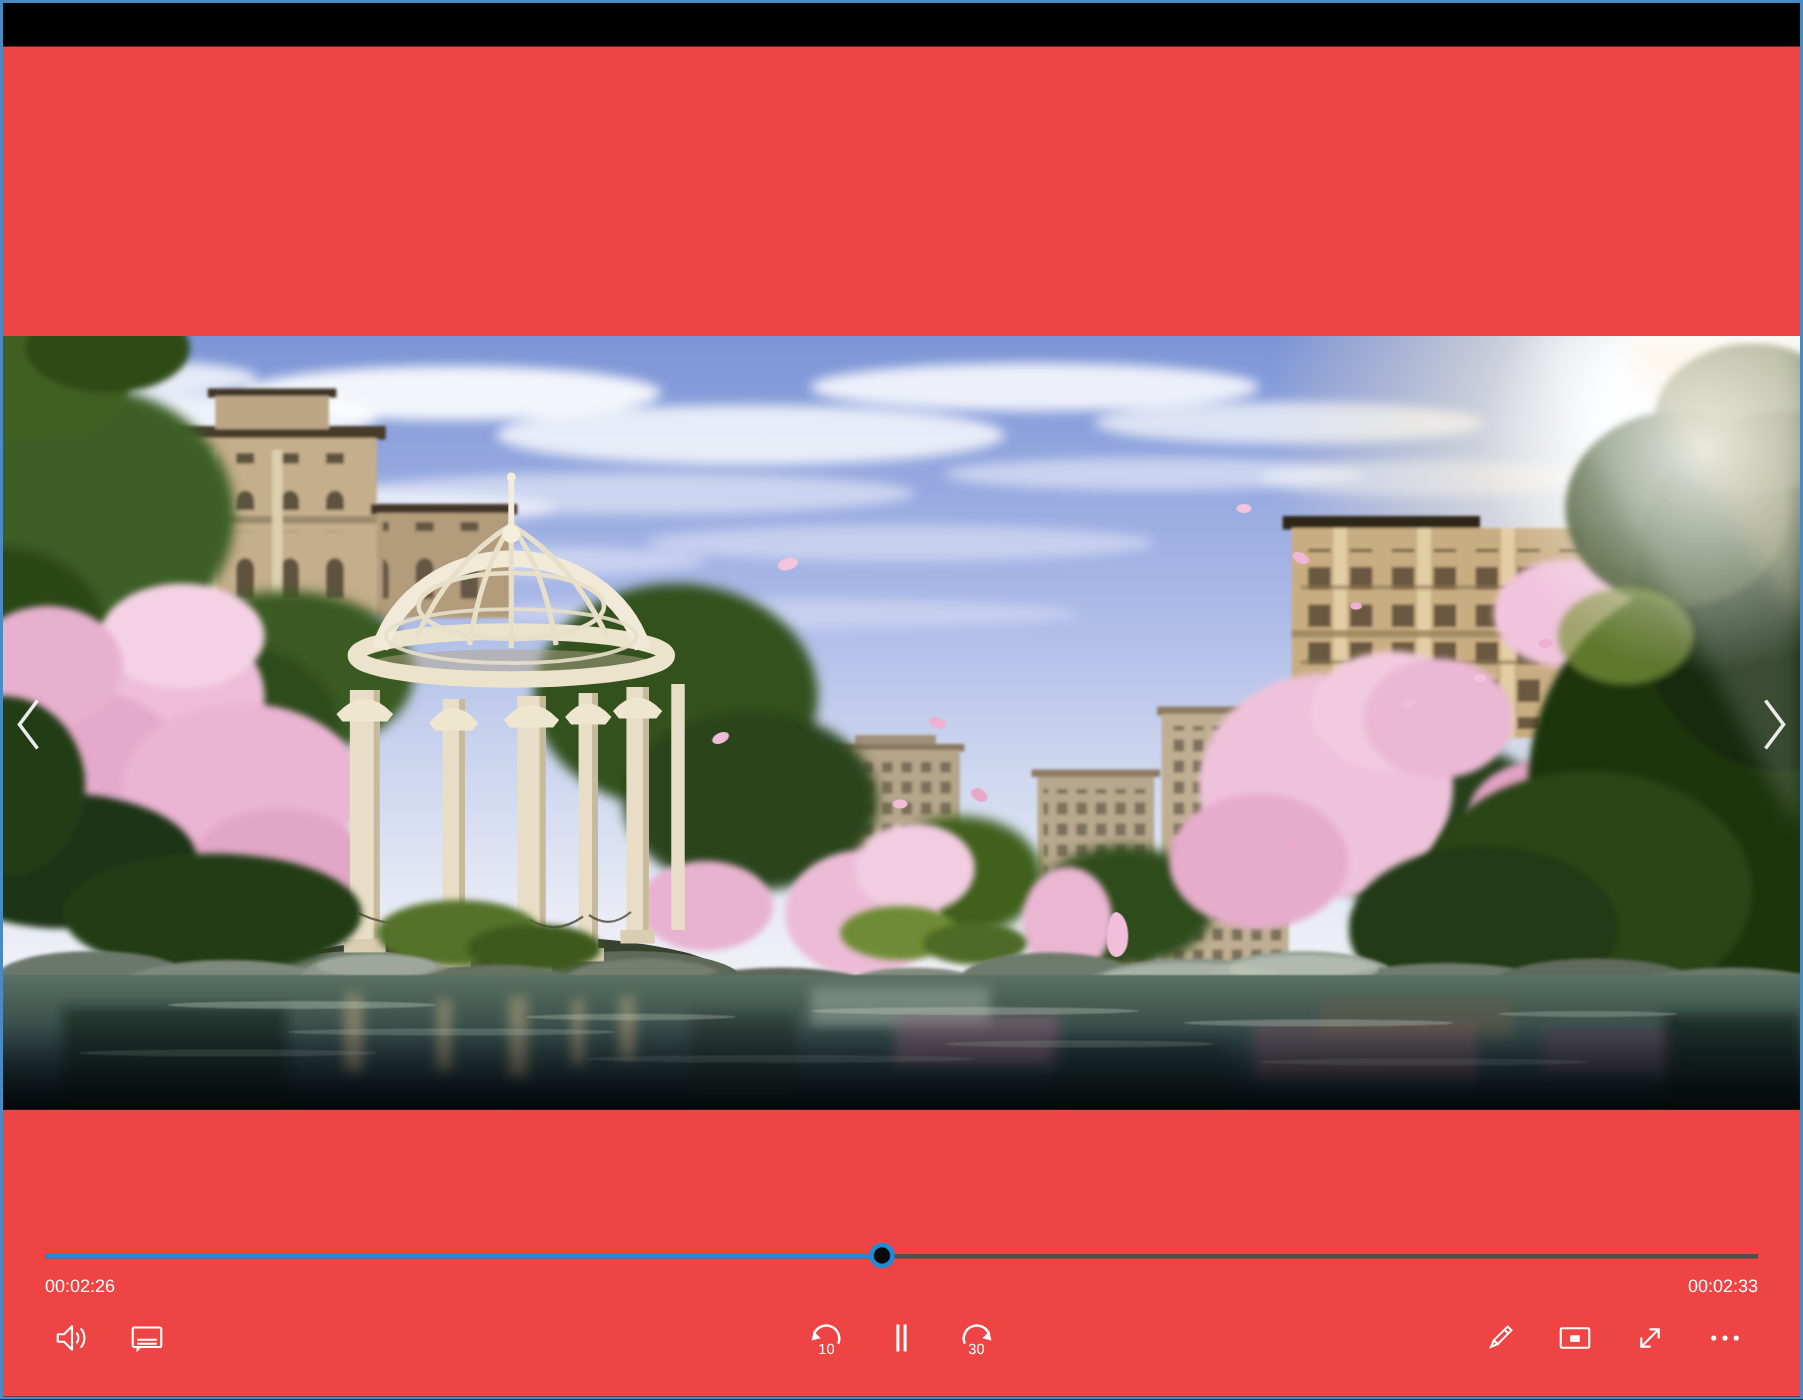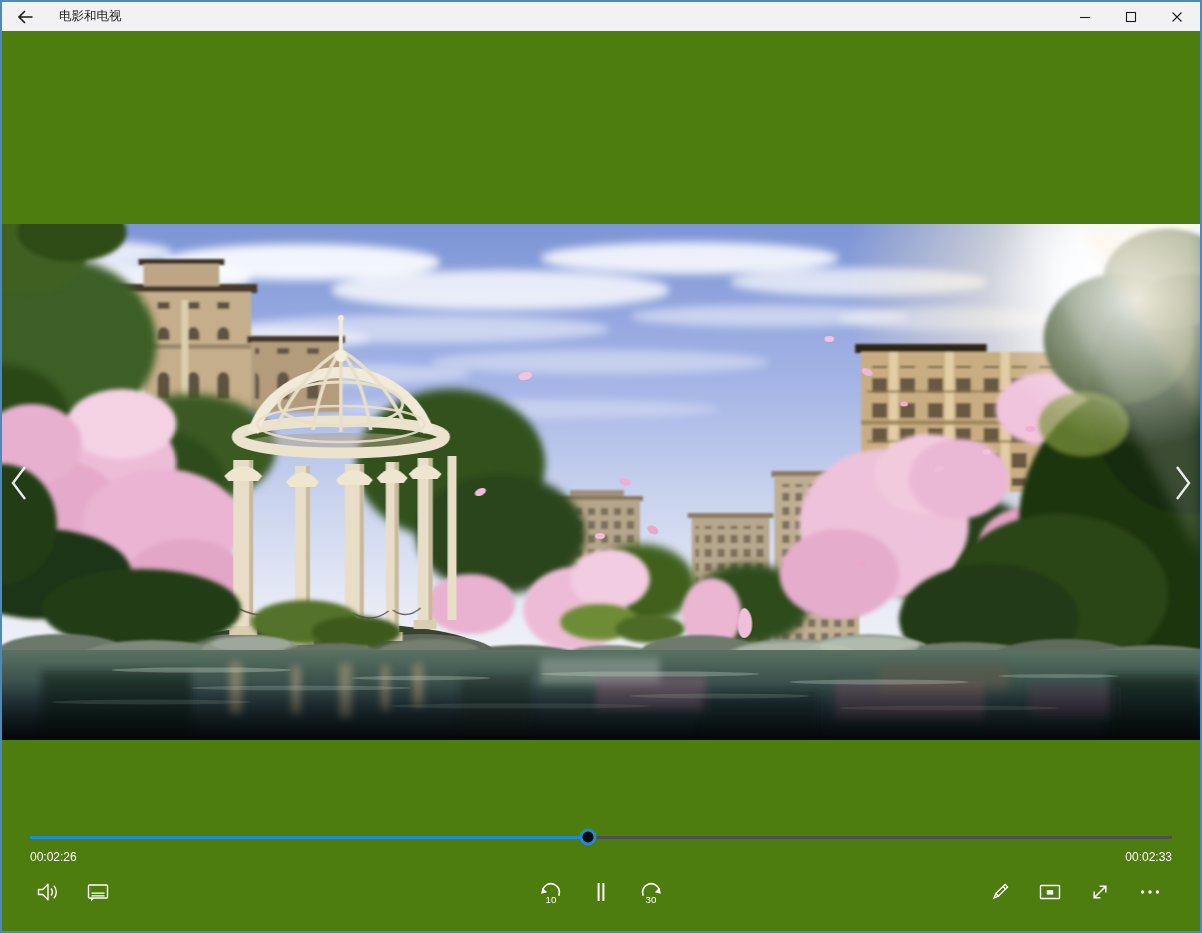--- a/index.html
+++ b/index.html
@@ -7,21 +7,21 @@
   .window { position:relative; width:1202px; height:933px; border:2px solid #4a8ac2; background:#000; overflow:hidden; }
 
   
   .titlebar { position:absolute; top:0; left:0; right:0; height:29px; background:#f2f2f2; display:flex; align-items:center; z-index:30; }
   .back-btn { width:46px; height:29px; display:flex; align-items:center; justify-content:center; border:none; background:transparent; cursor:pointer; }
   .win-title { font-size:12.5px; color:#1a1a1a; margin-left:11px; white-space:nowrap; }
   .win-controls { position:absolute; right:0; top:0; height:29px; display:flex; }
   .win-btn { width:46px; height:29px; display:flex; align-items:center; justify-content:center; border:none; background:transparent; cursor:pointer; }
 
   
-  .player { position:absolute; top:29px; left:0; right:0; bottom:0; background:#4d7c0f; }
+  .player { position:absolute; top:29px; left:0; right:0; bottom:0; background:#ef4444; }
   .video-frame { position:absolute; top:193px; left:0; width:100%; height:516px; }
   .video-frame svg { display:block; width:100%; height:100%; }
 
   .nav { position:absolute; top:431px; width:30px; height:42px; border:none; background:transparent; cursor:pointer; padding:0; z-index:20; }
   .nav.prev { left:4px; } .nav.next { right:4px; }
 
   
   .seekbar { position:absolute; left:28px; right:28px; top:798px; height:17px; cursor:pointer; z-index:25; }
   .seek-track { position:absolute; left:0; right:0; top:7px; height:2.5px; background:#4f4f4f; }
   .seek-fill  { position:absolute; left:0; top:7px; height:2.5px; background:#1e8bd8; }
@@ -36,45 +36,20 @@
   .btn-group.cg { left:50%; transform:translateX(-50%); }
   .btn-group.rg { right:30px; }
   .icon-btn { width:40px; height:40px; display:flex; align-items:center; justify-content:center;
               border:none; background:transparent; cursor:pointer; padding:0; }
 </style>
 </head>
 <body>
 
 <div class="window">
 
-  <div class="titlebar">
-    <button class="back-btn">
-      <svg width="18" height="18" viewBox="0 0 18 18">
-        <path d="M16.5,9 H3 M9,3 L3,9 L9,15" stroke="#1a1a1a" stroke-width="1.6" fill="none"></path>
-      </svg>
-    </button>
-    <div class="win-title">电影和电视</div>
-    <div class="win-controls">
-      <button class="win-btn">
-        <svg width="12" height="12" viewBox="0 0 12 12">
-          <path d="M1,6.5 H11" stroke="#1a1a1a" stroke-width="1.1" fill="none"></path>
-        </svg>
-      </button>
-      <button class="win-btn">
-        <svg width="12" height="12" viewBox="0 0 12 12">
-          <rect x="1.5" y="1.5" width="9" height="9" stroke="#1a1a1a" stroke-width="1.1" fill="none"></rect>
-        </svg>
-      </button>
-      <button class="win-btn">
-        <svg width="12" height="12" viewBox="0 0 12 12">
-          <path d="M1.5,1.5 L10.5,10.5 M10.5,1.5 L1.5,10.5" stroke="#1a1a1a" stroke-width="1.1" fill="none"></path>
-        </svg>
-      </button>
-    </div>
-  </div>
 
   <div class="player">
 
     <div class="video-frame">
       <svg viewBox="0 0 1202 516" preserveAspectRatio="none">
         <defs>
           <linearGradient id="sky" x1="0" y1="0" x2="0" y2="1">
             <stop offset="0" stop-color="#7d95d6"></stop>
               <stop offset="0.38" stop-color="#a7b6e6"></stop>
             <stop offset="0.62" stop-color="#c9d3ee"></stop>

